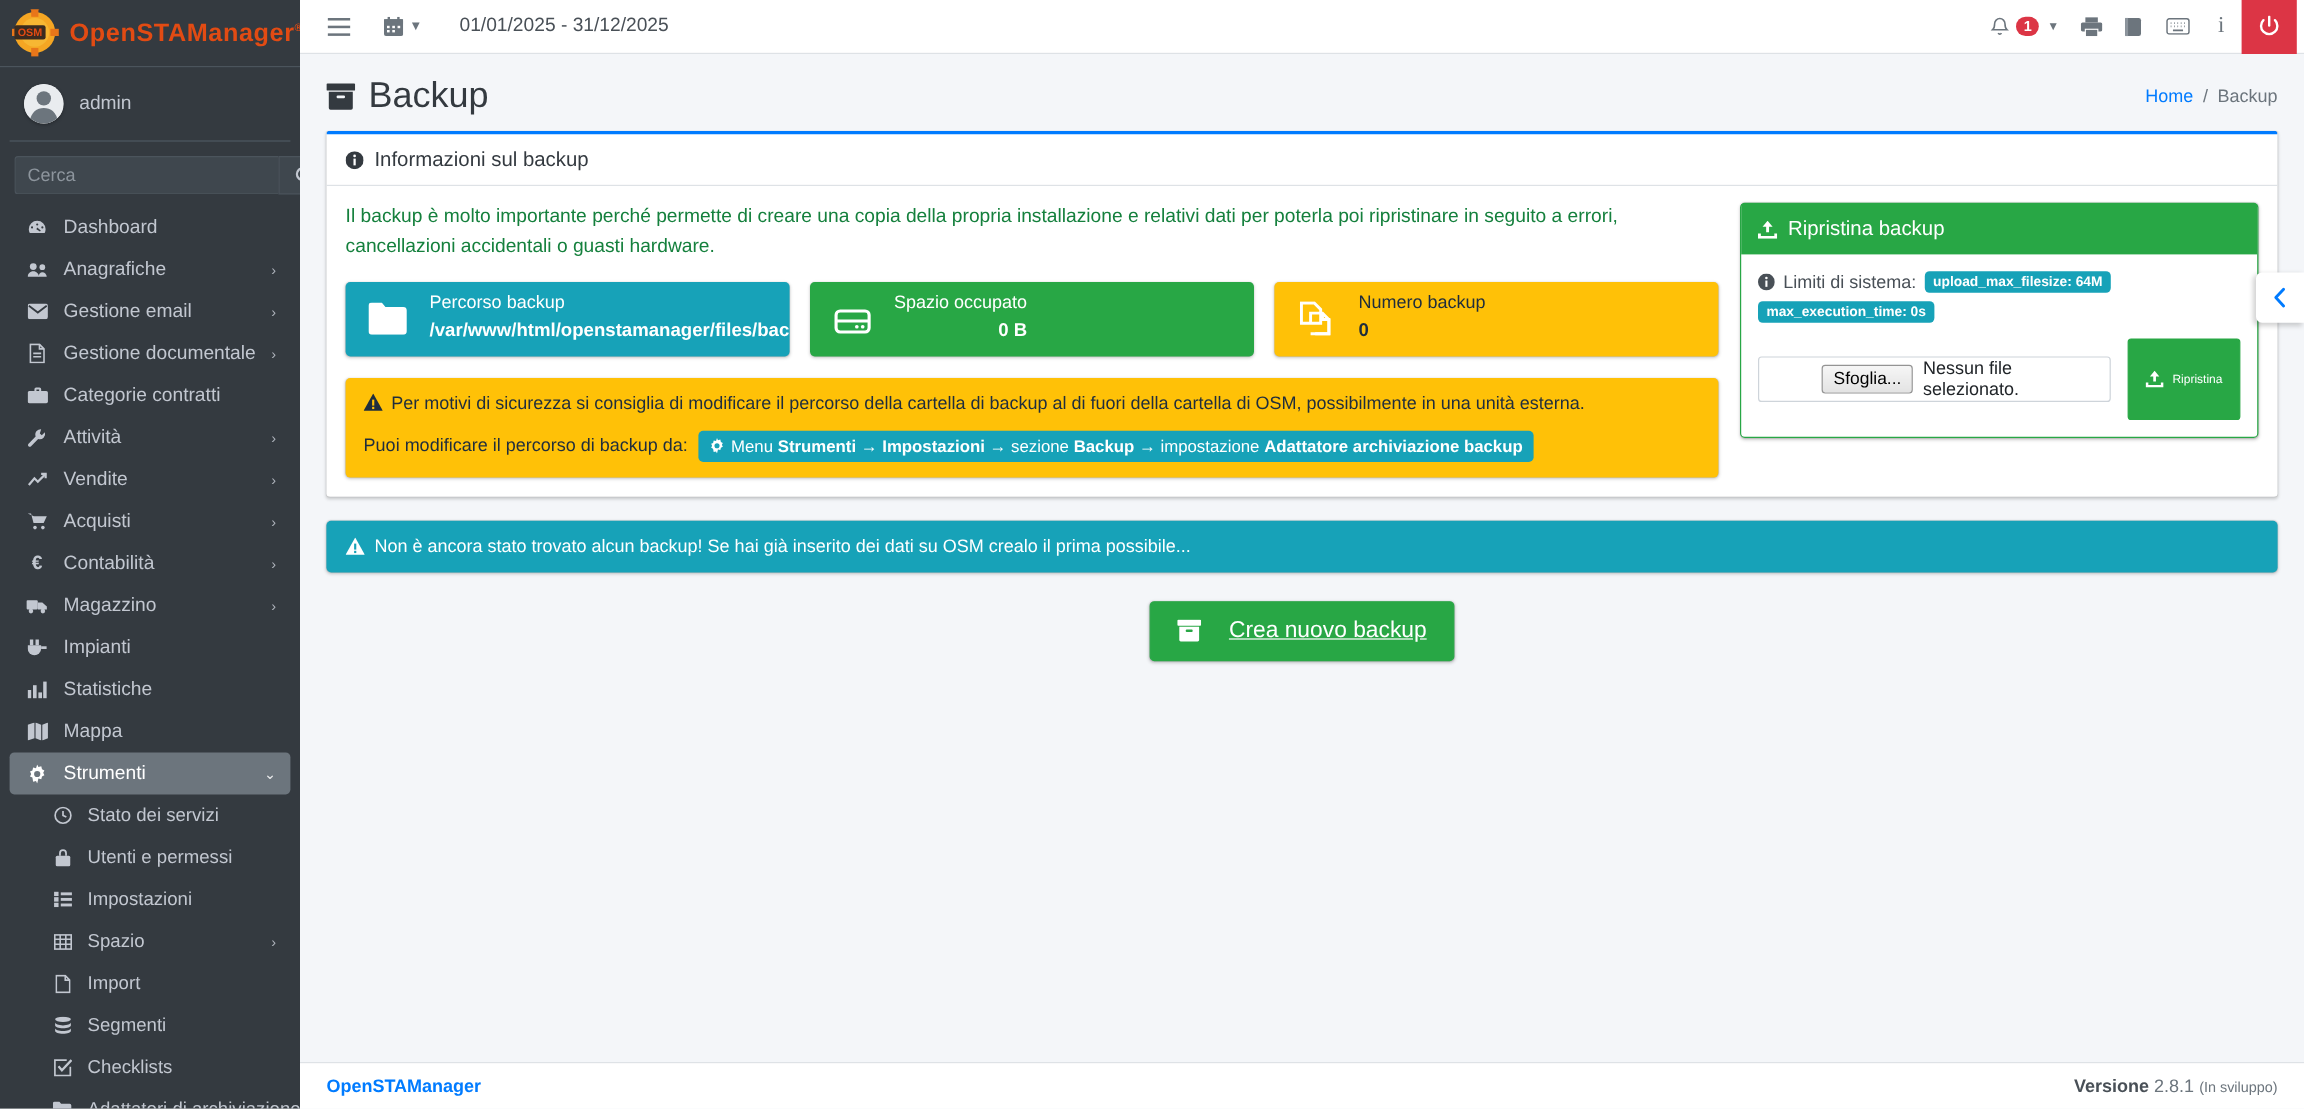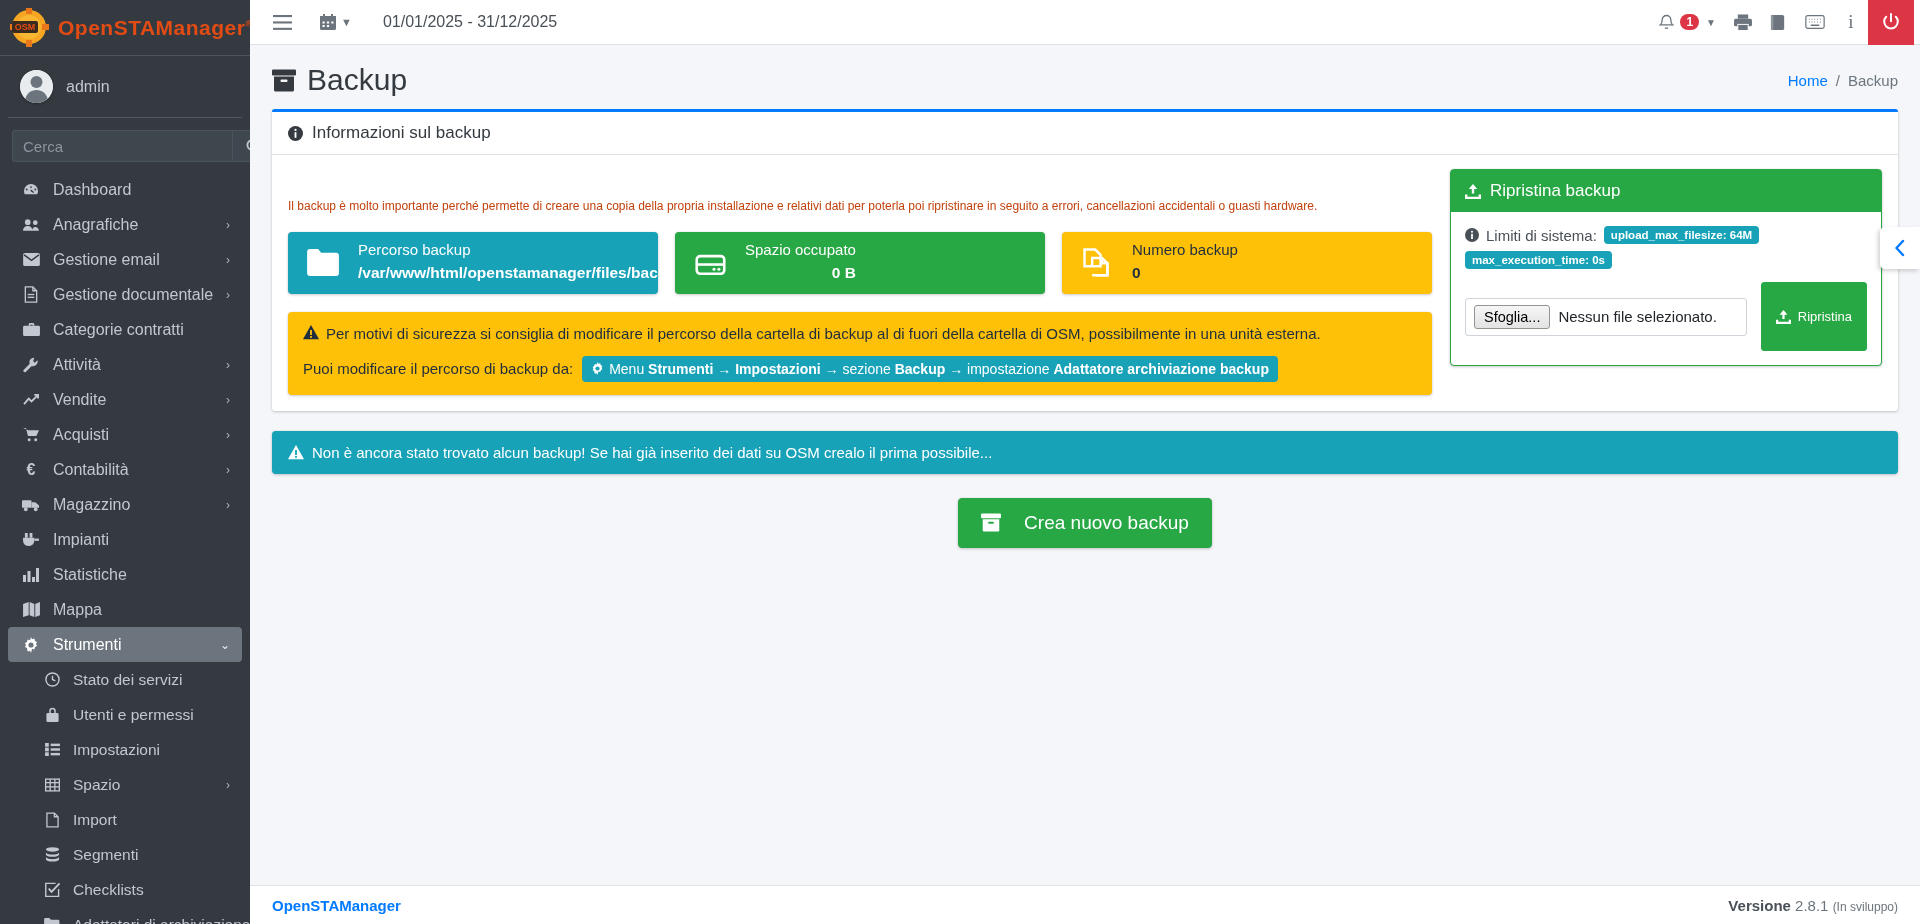--- a/index.html
+++ b/index.html
@@ -166,23 +166,22 @@
     padding: 11px 16px;
     border-bottom: 1px solid #dee2e6;
     font-size: 17px; color: #343a40;
     display: flex; align-items: center; gap: 9px;
   }
   .card-body { padding: 14px 16px 16px 16px; display: flex; gap: 18px; }
   .col-left { flex: 1 1 auto; min-width: 0; }
   .col-right { flex: 0 0 432px; }
 
   .intro {
-    font-size: 12px; color: #c2410c; line-height: 1.55;
+    font-size: 16px; color: #15803d; line-height: 1.55;
     margin-bottom: 16px;
-    margin-top: 28px;
   }
 
   
   .boxes { display: flex; gap: 17px; }
   .info-box {
     flex: 1 1 0;
     border-radius: 4px;
     min-height: 62px;
     display: flex; align-items: center;
     box-shadow: 0 0 1px rgba(0,0,0,.125), 0 1px 3px rgba(0,0,0,.2);
@@ -259,28 +258,29 @@
   }
   .file-btn {
     background: linear-gradient(#f6f6f6, #e3e3e3);
     border: 1px solid #949494;
     border-radius: 3px;
     font-size: 14.5px;
     padding: 3px 9px;
     color: #000;
     font-family: "Liberation Sans", sans-serif;
     cursor: pointer;
+    margin-left: 44px;
   }
   .file-label { font-size: 15px; color: #212529; }
   .btn-green {
     background: #28a745; color: #fff;
     border: 1px solid #28a745;
     border-radius: 3px;
     padding: 26px 14px;
-    font-size: 13px;
+    font-size: 10px;
     display: inline-flex; align-items: center; gap: 7px;
     cursor: pointer;
     font-family: "Liberation Sans", sans-serif;
     white-space: nowrap;
   }
 
   
   .alert-info {
     background: #17a2b8; color: #fff;
     border-radius: 4px;
@@ -295,20 +295,21 @@
   .btn-create {
     background: #28a745; color: #fff;
     border: 1px solid #28a745;
     border-radius: 4px;
     padding: 13px 22px;
     font-size: 19px;
     display: inline-flex; align-items: center; gap: 23px;
     cursor: pointer;
     font-family: "Liberation Sans", sans-serif;
     box-shadow: 0 0 1px rgba(0,0,0,.125), 0 1px 3px rgba(0,0,0,.2);
+    text-decoration: underline;
   }
 
   
   .collapse-handle {
     position: absolute;
     right: 0; top: 118px;
     width: 40px; height: 42px;
     background: #fff;
     border-radius: 5px 0 0 5px;
     box-shadow: -2px 2px 4px rgba(0,0,0,.18);

